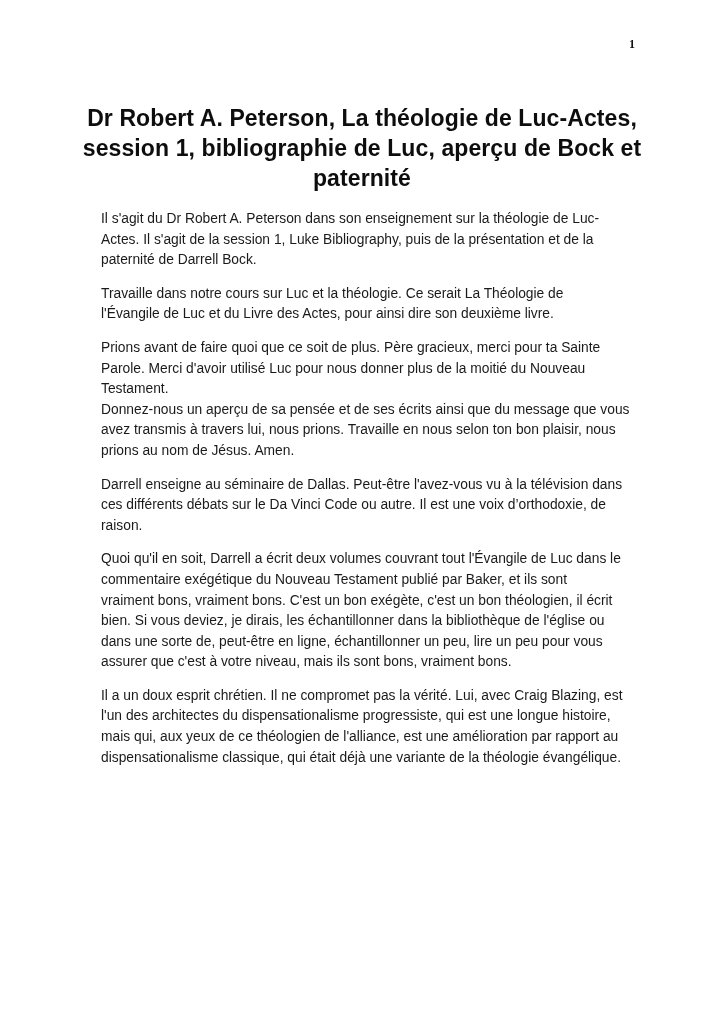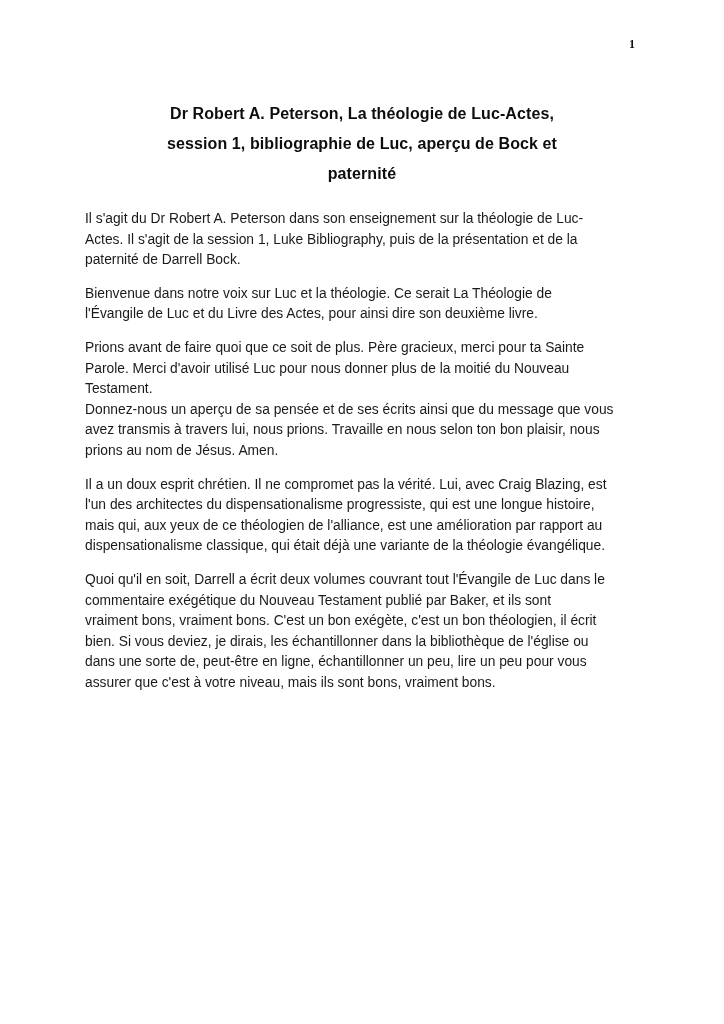--- a/index.html
+++ b/index.html
@@ -25,68 +25,71 @@
     font-weight: bold;
     color: #111111;
   }
   .doc-title {
     position: absolute;
     top: 88px;
     left: 50px;
     width: 624px;
     text-align: center;
     font-weight: bold;
-    font-size: 16px;
+    font-size: 23px;
     line-height: 30px;
     color: #0d0d0d;
     white-space: pre-line;
     letter-spacing: 0.1px;
   }
   .doc-body {
     position: absolute;
     top: 209px;
     left: 85px;
     width: 625px;
     font-size: 13.8px;
     line-height: 20.6px;
     color: #1a1a1a;
   }
   .doc-body p {
-    margin: 0 0 13px 0;
+    margin: 0 0 13px 16px;
     white-space: pre-line;
   }
 </style>
 </head>
 <body>
 
 <div class="page">
 
   <div class="page-number">1</div>
 
   <h1 class="doc-title">Dr Robert A. Peterson, La théologie de Luc-Actes,
 session 1, bibliographie de Luc, aperçu de Bock et
 paternité</h1>
 
   <div class="doc-body">
     <p>Il s'agit du Dr Robert A. Peterson dans son enseignement sur la théologie de Luc-
 Actes. Il s'agit de la session 1, Luke Bibliography, puis de la présentation et de la
 paternité de Darrell Bock.</p>
-    <p>Bienvenue dans notre voix sur Luc et la théologie. Ce serait La Théologie de
+    <p>Travaille dans notre cours sur Luc et la théologie. Ce serait La Théologie de
 l'Évangile de Luc et du Livre des Actes, pour ainsi dire son deuxième livre.</p>
     <p>Prions avant de faire quoi que ce soit de plus. Père gracieux, merci pour ta Sainte
 Parole. Merci d'avoir utilisé Luc pour nous donner plus de la moitié du Nouveau
 Testament.
 Donnez-nous un aperçu de sa pensée et de ses écrits ainsi que du message que vous
 avez transmis à travers lui, nous prions. Travaille en nous selon ton bon plaisir, nous
 prions au nom de Jésus. Amen.</p>
-    <p>Il a un doux esprit chrétien. Il ne compromet pas la vérité. Lui, avec Craig Blazing, est
-l'un des architectes du dispensationalisme progressiste, qui est une longue histoire,
-mais qui, aux yeux de ce théologien de l'alliance, est une amélioration par rapport au
-dispensationalisme classique, qui était déjà une variante de la théologie évangélique.</p>
+    <p>Darrell enseigne au séminaire de Dallas. Peut-être l'avez-vous vu à la télévision dans
+ces différents débats sur le Da Vinci Code ou autre. Il est une voix d’orthodoxie, de
+raison.</p>
     <p>Quoi qu'il en soit, Darrell a écrit deux volumes couvrant tout l'Évangile de Luc dans le
 commentaire exégétique du Nouveau Testament publié par Baker, et ils sont
 vraiment bons, vraiment bons. C'est un bon exégète, c'est un bon théologien, il écrit
 bien. Si vous deviez, je dirais, les échantillonner dans la bibliothèque de l'église ou
 dans une sorte de, peut-être en ligne, échantillonner un peu, lire un peu pour vous
 assurer que c'est à votre niveau, mais ils sont bons, vraiment bons.</p>
+    <p>Il a un doux esprit chrétien. Il ne compromet pas la vérité. Lui, avec Craig Blazing, est
+l'un des architectes du dispensationalisme progressiste, qui est une longue histoire,
+mais qui, aux yeux de ce théologien de l'alliance, est une amélioration par rapport au
+dispensationalisme classique, qui était déjà une variante de la théologie évangélique.</p>
   </div>
 
 </div>
 
 </body></html>

